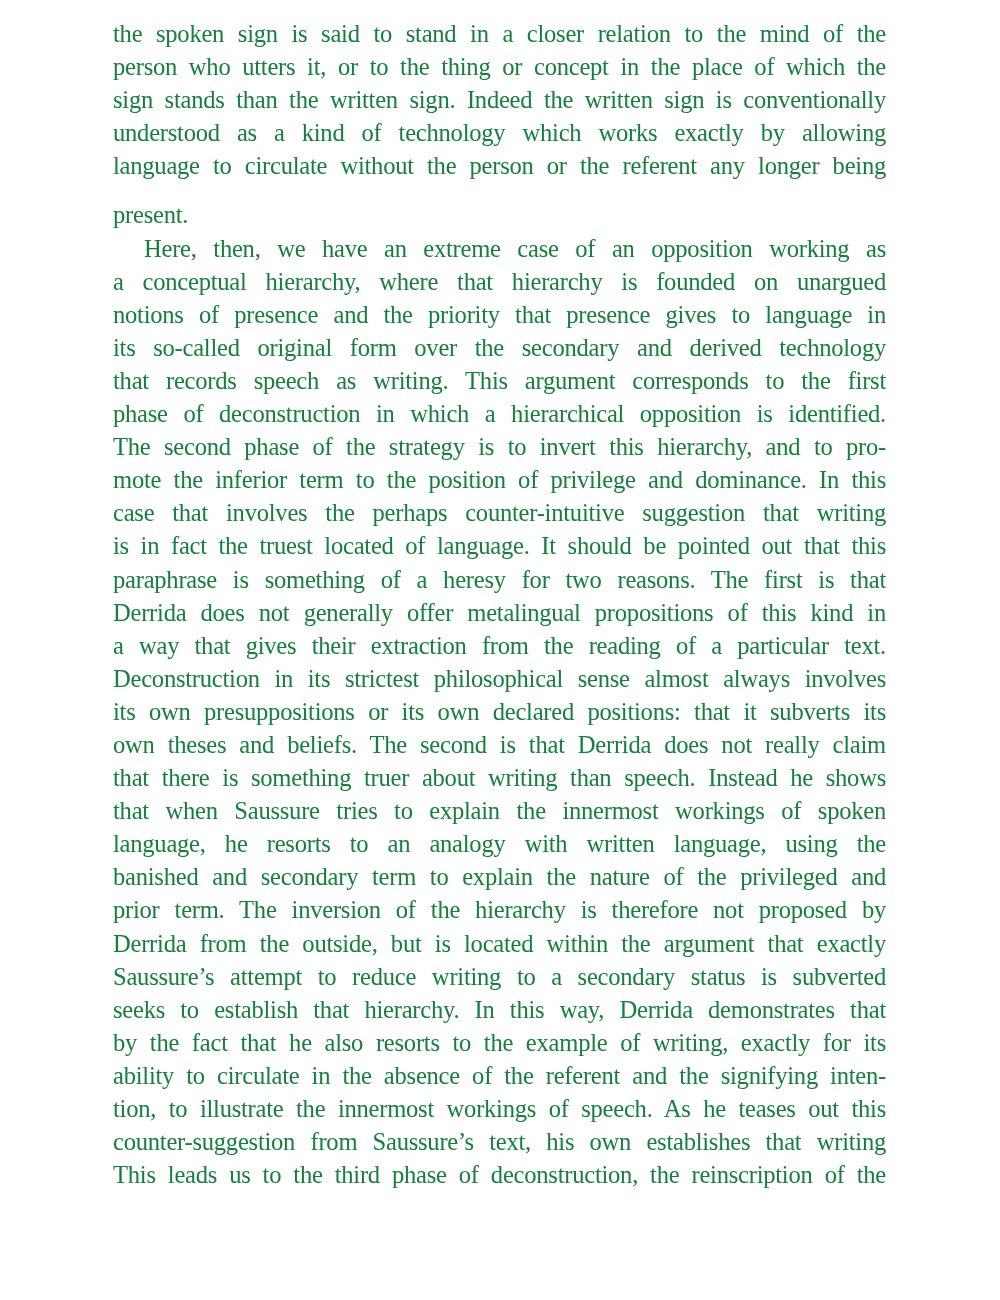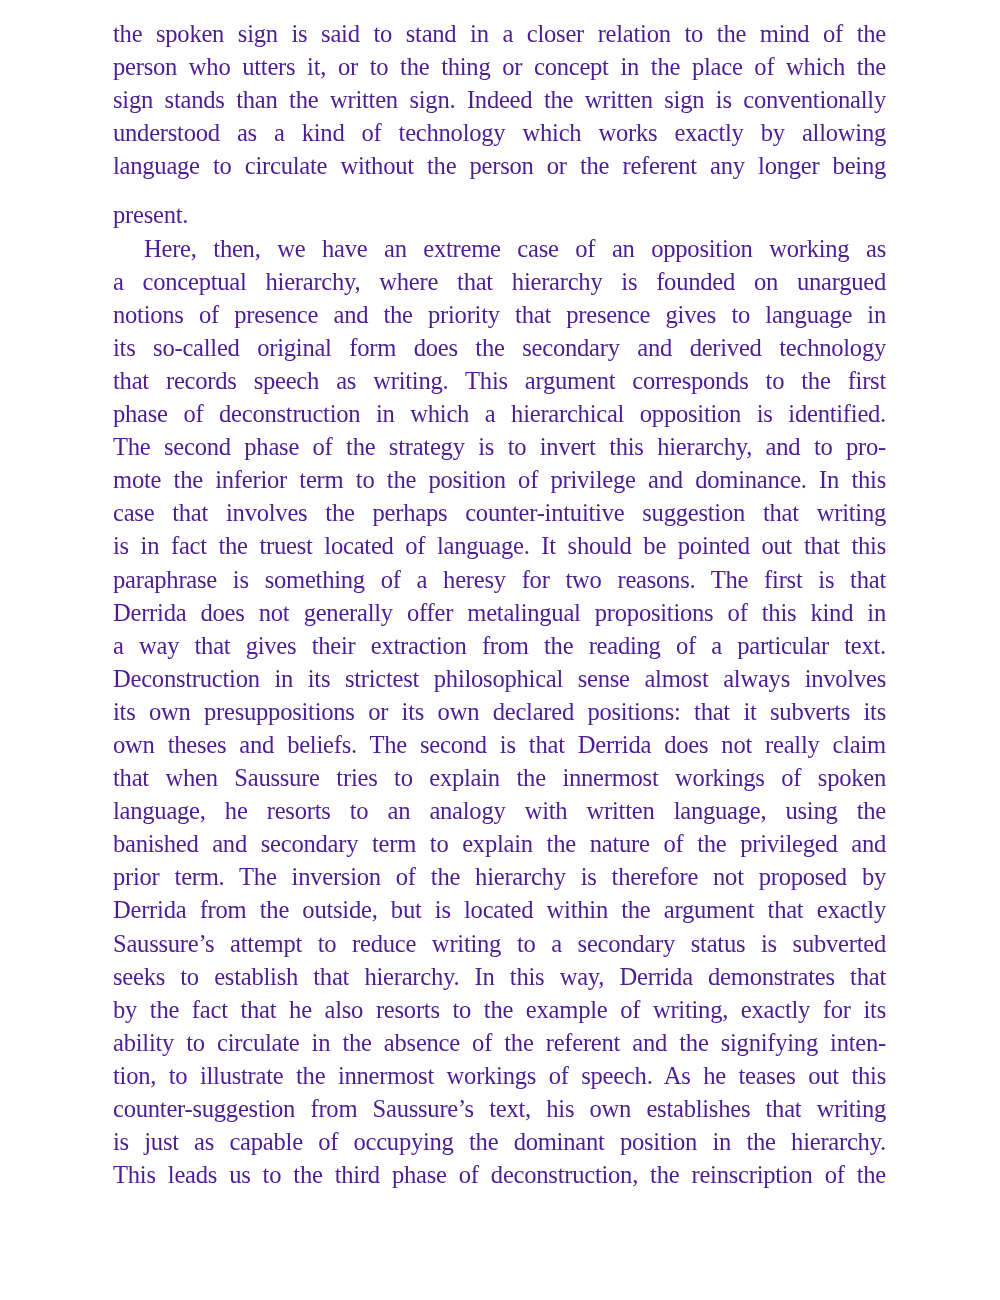--- a/index.html
+++ b/index.html
@@ -11,21 +11,21 @@
       width: 1000px;
       height: 1300px;
       position: relative;
       overflow: hidden;
     }
     .page {
       position: absolute;
       left: 113px;
       top: 17px;
       width: 773px;
-      color: #4c1d95;
+      color: #15803d;
       font-family: "Liberation Serif", "DejaVu Serif", serif;
       font-size: 24.6px;
       letter-spacing: -0.25px;
     }
     .line {
       display: block;
       height: 33.1px;
       line-height: 33.1px;
       white-space: nowrap;
       text-align: justify;
@@ -49,40 +49,40 @@
     <span class="line">person who utters it, or to the thing or concept in the place of which the</span>
     <span class="line">sign stands than the written sign. Indeed the written sign is conventionally</span>
     <span class="line">understood as a kind of technology which works exactly by allowing</span>
     <span class="line">language to circulate without the person or the referent any longer being</span>
     <span class="line last">present.</span>
   </div>
   <div class="paragraph">
     <span class="line indent">Here, then, we have an extreme case of an opposition working as</span>
     <span class="line">a conceptual hierarchy, where that hierarchy is founded on unargued</span>
     <span class="line">notions of presence and the priority that presence gives to language in</span>
-    <span class="line">its so-called original form does the secondary and derived technology</span>
+    <span class="line">its so-called original form over the secondary and derived technology</span>
     <span class="line">that records speech as writing. This argument corresponds to the first</span>
     <span class="line">phase of deconstruction in which a hierarchical opposition is identified.</span>
     <span class="line">The second phase of the strategy is to invert this hierarchy, and to pro-</span>
     <span class="line">mote the inferior term to the position of privilege and dominance. In this</span>
     <span class="line">case that involves the perhaps counter-intuitive suggestion that writing</span>
     <span class="line">is in fact the truest located of language. It should be pointed out that this</span>
     <span class="line">paraphrase is something of a heresy for two reasons. The first is that</span>
     <span class="line">Derrida does not generally offer metalingual propositions of this kind in</span>
     <span class="line">a way that gives their extraction from the reading of a particular text.</span>
     <span class="line">Deconstruction in its strictest philosophical sense almost always involves</span>
     <span class="line">its own presuppositions or its own declared positions: that it subverts its</span>
     <span class="line">own theses and beliefs. The second is that Derrida does not really claim</span>
+    <span class="line">that there is something truer about writing than speech. Instead he shows</span>
     <span class="line">that when Saussure tries to explain the innermost workings of spoken</span>
     <span class="line">language, he resorts to an analogy with written language, using the</span>
     <span class="line">banished and secondary term to explain the nature of the privileged and</span>
     <span class="line">prior term. The inversion of the hierarchy is therefore not proposed by</span>
     <span class="line">Derrida from the outside, but is located within the argument that exactly</span>
     <span class="line">Saussure’s attempt to reduce writing to a secondary status is subverted</span>
     <span class="line">seeks to establish that hierarchy. In this way, Derrida demonstrates that</span>
     <span class="line">by the fact that he also resorts to the example of writing, exactly for its</span>
     <span class="line">ability to circulate in the absence of the referent and the signifying inten-</span>
     <span class="line">tion, to illustrate the innermost workings of speech. As he teases out this</span>
     <span class="line">counter-suggestion from Saussure’s text, his own establishes that writing</span>
-    <span class="line">is just as capable of occupying the dominant position in the hierarchy.</span>
     <span class="line">This leads us to the third phase of deconstruction, the reinscription of the</span>
   </div>
 </div>
 
 </body></html>

